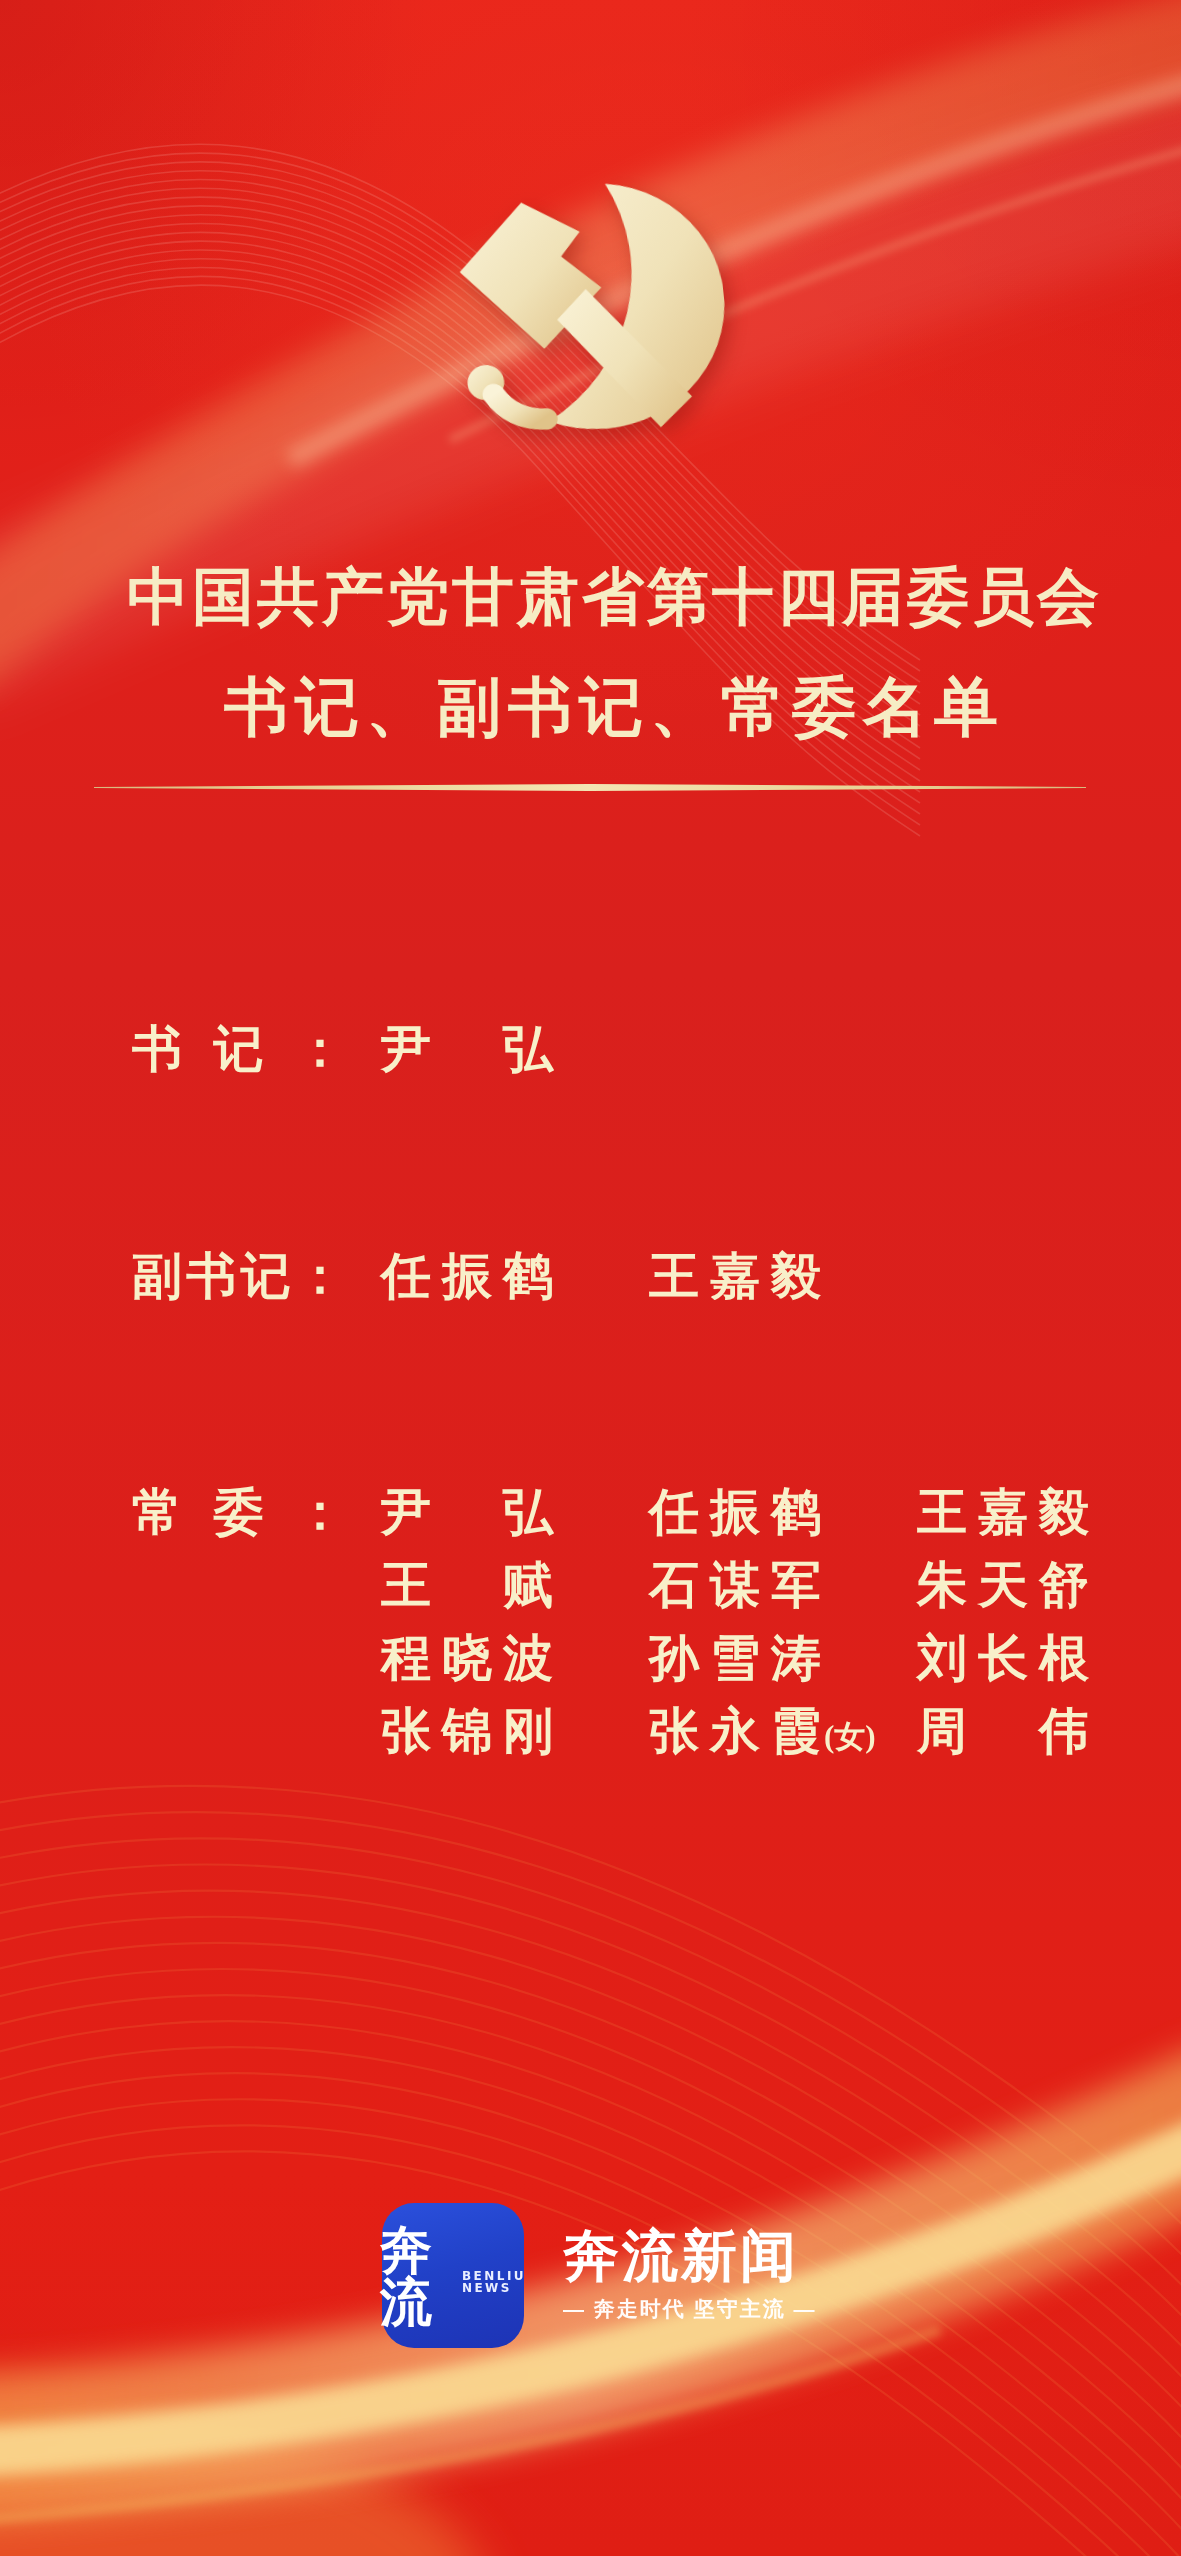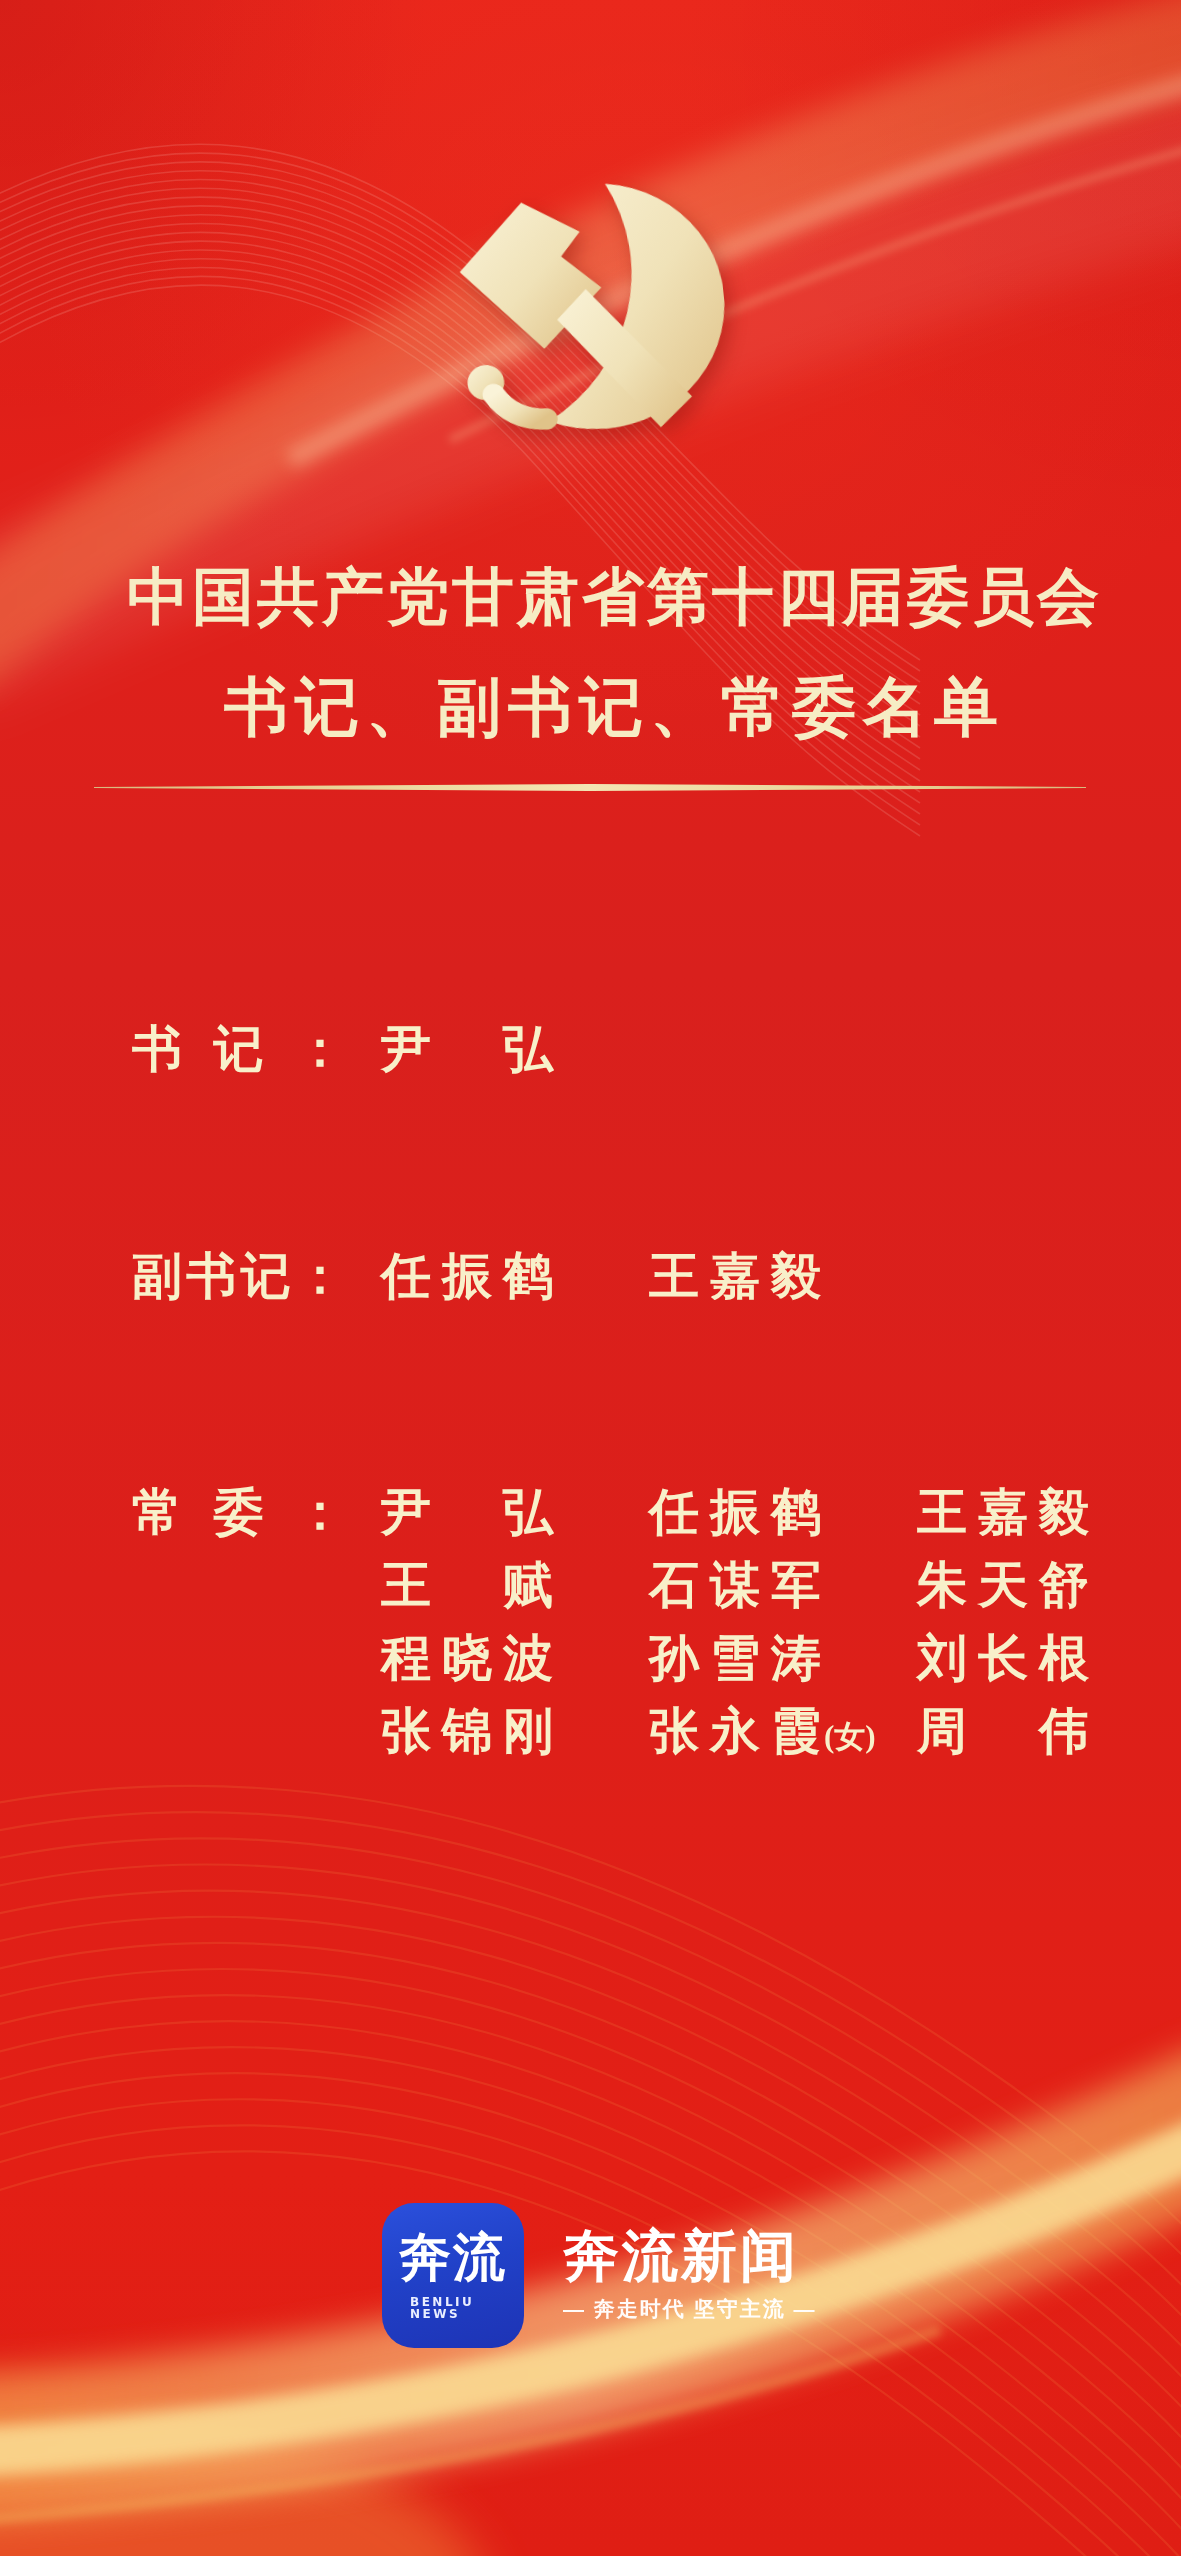--- a/index.html
+++ b/index.html
@@ -45,21 +45,21 @@
   .name{position:relative;width:172px;flex:none;}
   .nm{display:block;width:100%;text-align:justify;text-align-last:justify;}
   .note{
     position:absolute;left:100%;bottom:4px;margin-left:3px;
     font-size:31px;font-weight:bold;white-space:nowrap;color:#F8F0CA;
   }
 
   .logo{
     position:absolute;left:382px;top:2203px;width:142px;height:145px;z-index:2;
     border-radius:32px;background:linear-gradient(165deg,#2B50DC 0%,#2141C8 45%,#1D33B5 100%);
-    display:flex;flex-direction:column;align-items:center;justify-content:center;
+    display:flex;align-items:center;justify-content:center;
   }
   .logo-cn{color:#FFFFFF;font-weight:bold;font-size:52px;line-height:1;letter-spacing:2px;}
   .logo-en{margin-top:13px;color:#E9EEFF;font-weight:bold;font-size:12px;line-height:1;letter-spacing:2.5px;font-family:"DejaVu Sans",sans-serif;margin-left:28px;}
 
   .brand-block{position:absolute;left:563px;top:2228px;z-index:2;color:#FFFFFF;}
   .brand{font-weight:bold;font-size:56px;line-height:1;letter-spacing:3px;}
   .tagline{margin-top:14px;font-weight:bold;font-size:21px;line-height:1;letter-spacing:2px;color:rgba(255,255,255,.96);text-align:center;}
 </style>
 </head>
 <body>

